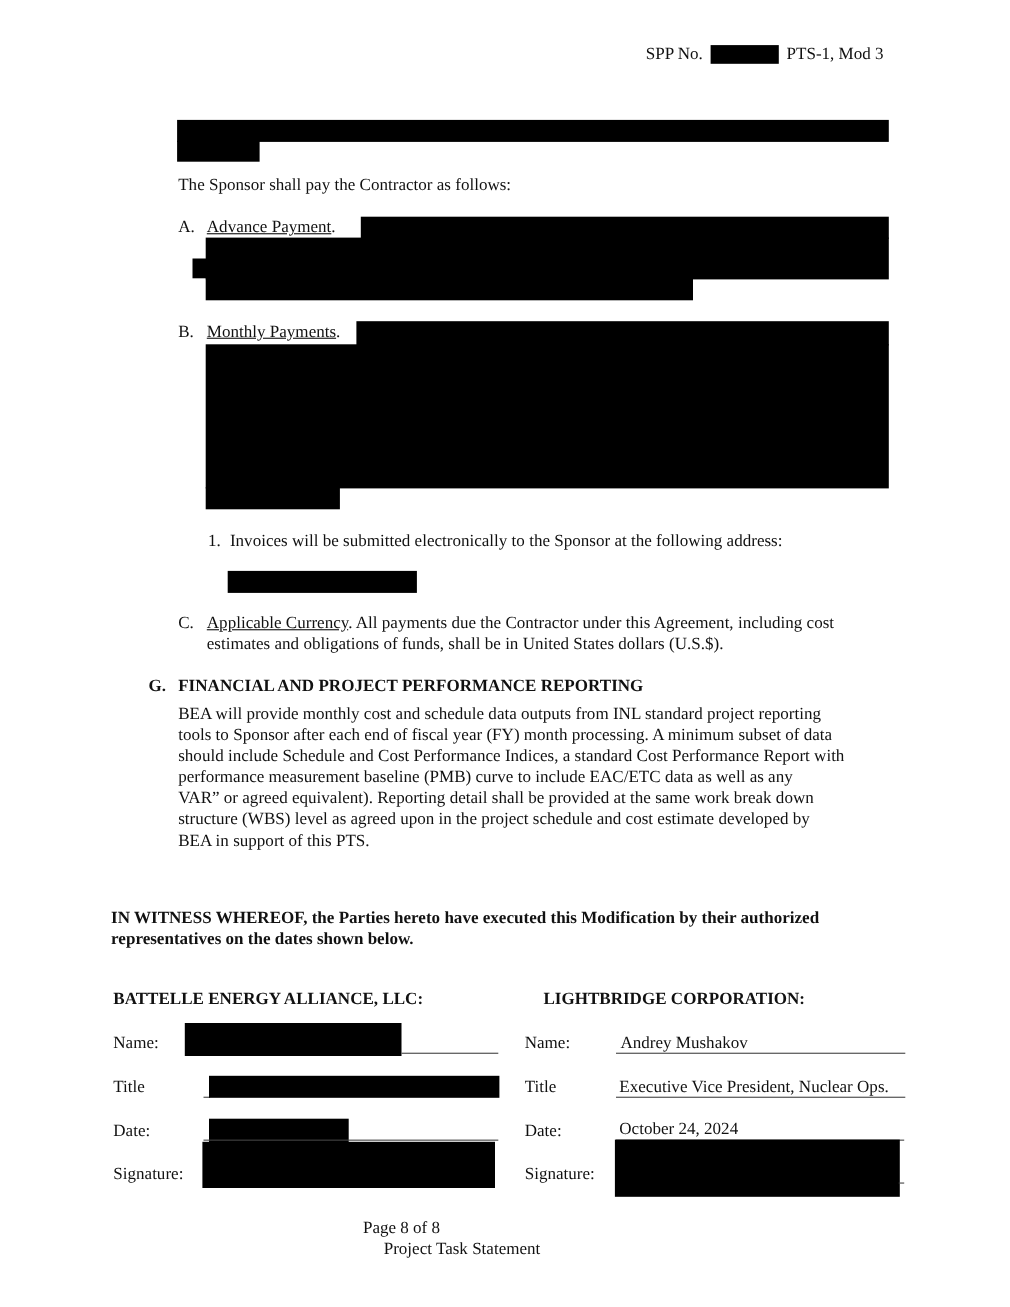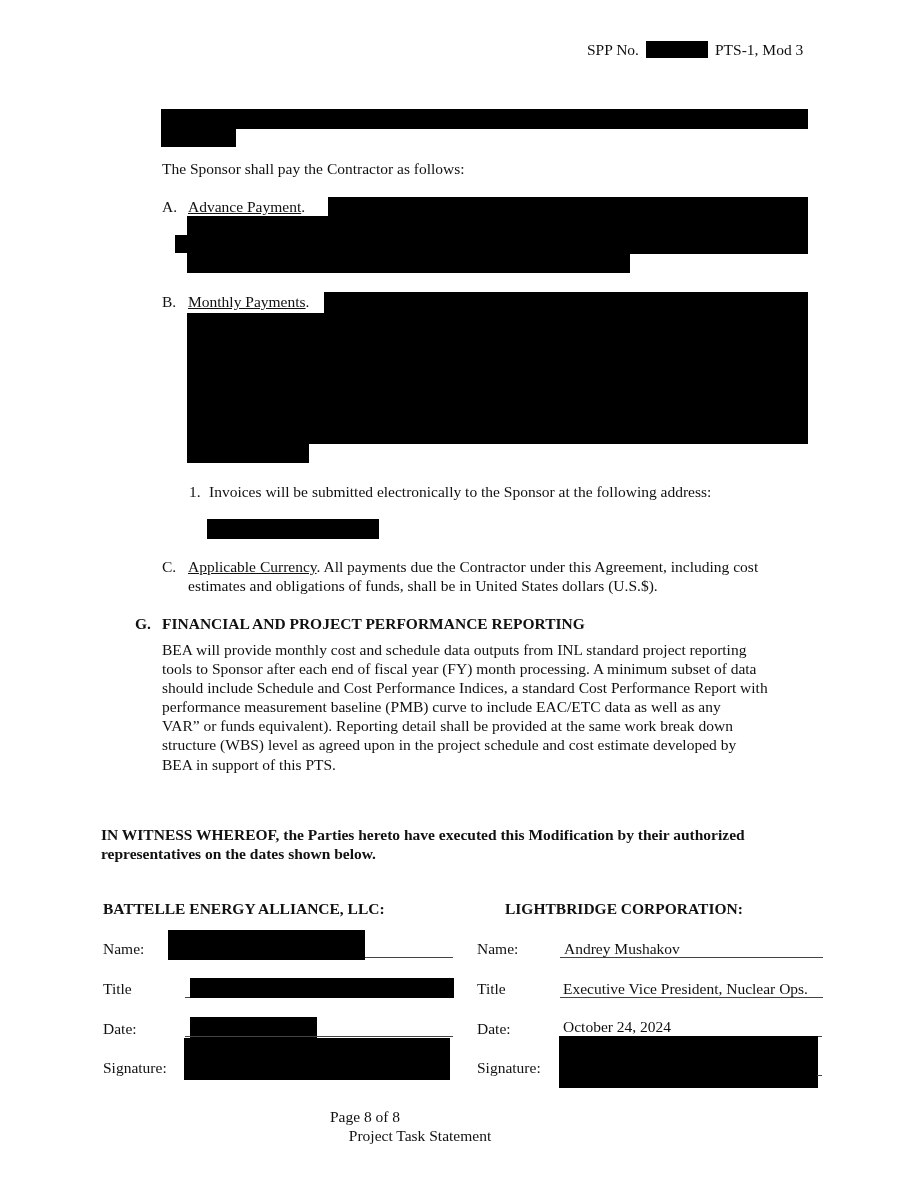--- a/index.html
+++ b/index.html
@@ -56,21 +56,21 @@
 </div>
 <div class="abs txt" style="left:188px; top:576px;">estimates and obligations of funds, shall be in United States dollars (U.S.$).</div>
 
 <div class="abs txt bold" style="left:135px; top:614px;">G.</div>
 <div class="abs txt bold" style="left:162px; top:614px;">FINANCIAL AND PROJECT PERFORMANCE REPORTING</div>
 <div class="para" style="left:162px; top:640px;">
   <div>BEA will provide monthly cost and schedule data outputs from INL standard project reporting</div>
   <div>tools to Sponsor after each end of fiscal year (FY) month processing. A minimum subset of data</div>
   <div>should include Schedule and Cost Performance Indices, a standard Cost Performance Report with</div>
   <div>performance measurement baseline (PMB) curve to include EAC/ETC data as well as any</div>
-  <div>VAR” or funds equivalent). Reporting detail shall be provided at the same work break down</div>
+  <div>VAR” or agreed equivalent). Reporting detail shall be provided at the same work break down</div>
   <div>structure (WBS) level as agreed upon in the project schedule and cost estimate developed by</div>
   <div>BEA in support of this PTS.</div>
 </div>
 
 <div class="para ital" style="left:101px; top:825px;">
   <div>IN WITNESS WHEREOF, the Parties hereto have executed this Modification by their authorized</div>
   <div>representatives on the dates shown below.</div>
 </div>
 
 <div class="abs txt bold" style="left:103px; top:899px;">BATTELLE ENERGY ALLIANCE, LLC:</div>
@@ -82,21 +82,21 @@
 <div class="line" style="left:185px; top:997px; width:6px;"></div>
 <div class="redact" style="left:190px; top:978px; width:264px; height:20px;"></div>
 
 <div class="abs txt" style="left:103px; top:1019px;">Date:</div>
 <div class="redact" style="left:190px; top:1017px; width:127px; height:22px;"></div>
 <div class="line" style="left:185px; top:1036px; width:268px;"></div>
 
 <div class="abs txt" style="left:103px; top:1058px;">Signature:</div>
 <div class="redact" style="left:184px; top:1038px; width:266px; height:42px;"></div>
 
-<div class="abs txt bold" style="left:505px; top:899px;">LIGHTBRIDGE CORPORATION:</div>
+<div class="abs txt bold" style="left:494px; top:899px;">LIGHTBRIDGE CORPORATION:</div>
 <div class="abs txt" style="left:477px; top:939px;">Name:</div>
 <div class="abs txt" style="left:564px; top:939px;">Andrey Mushakov</div>
 <div class="line" style="left:560px; top:957px; width:263px;"></div>
 
 <div class="abs txt" style="left:477px; top:979px;">Title</div>
 <div class="abs txt" style="left:563px; top:979px;">Executive Vice President, Nuclear Ops.</div>
 <div class="line" style="left:560px; top:997px; width:263px;"></div>
 
 <div class="abs txt" style="left:477px; top:1019px;">Date:</div>
 <div class="abs txt" style="left:563px; top:1017px;">October 24, 2024</div>

